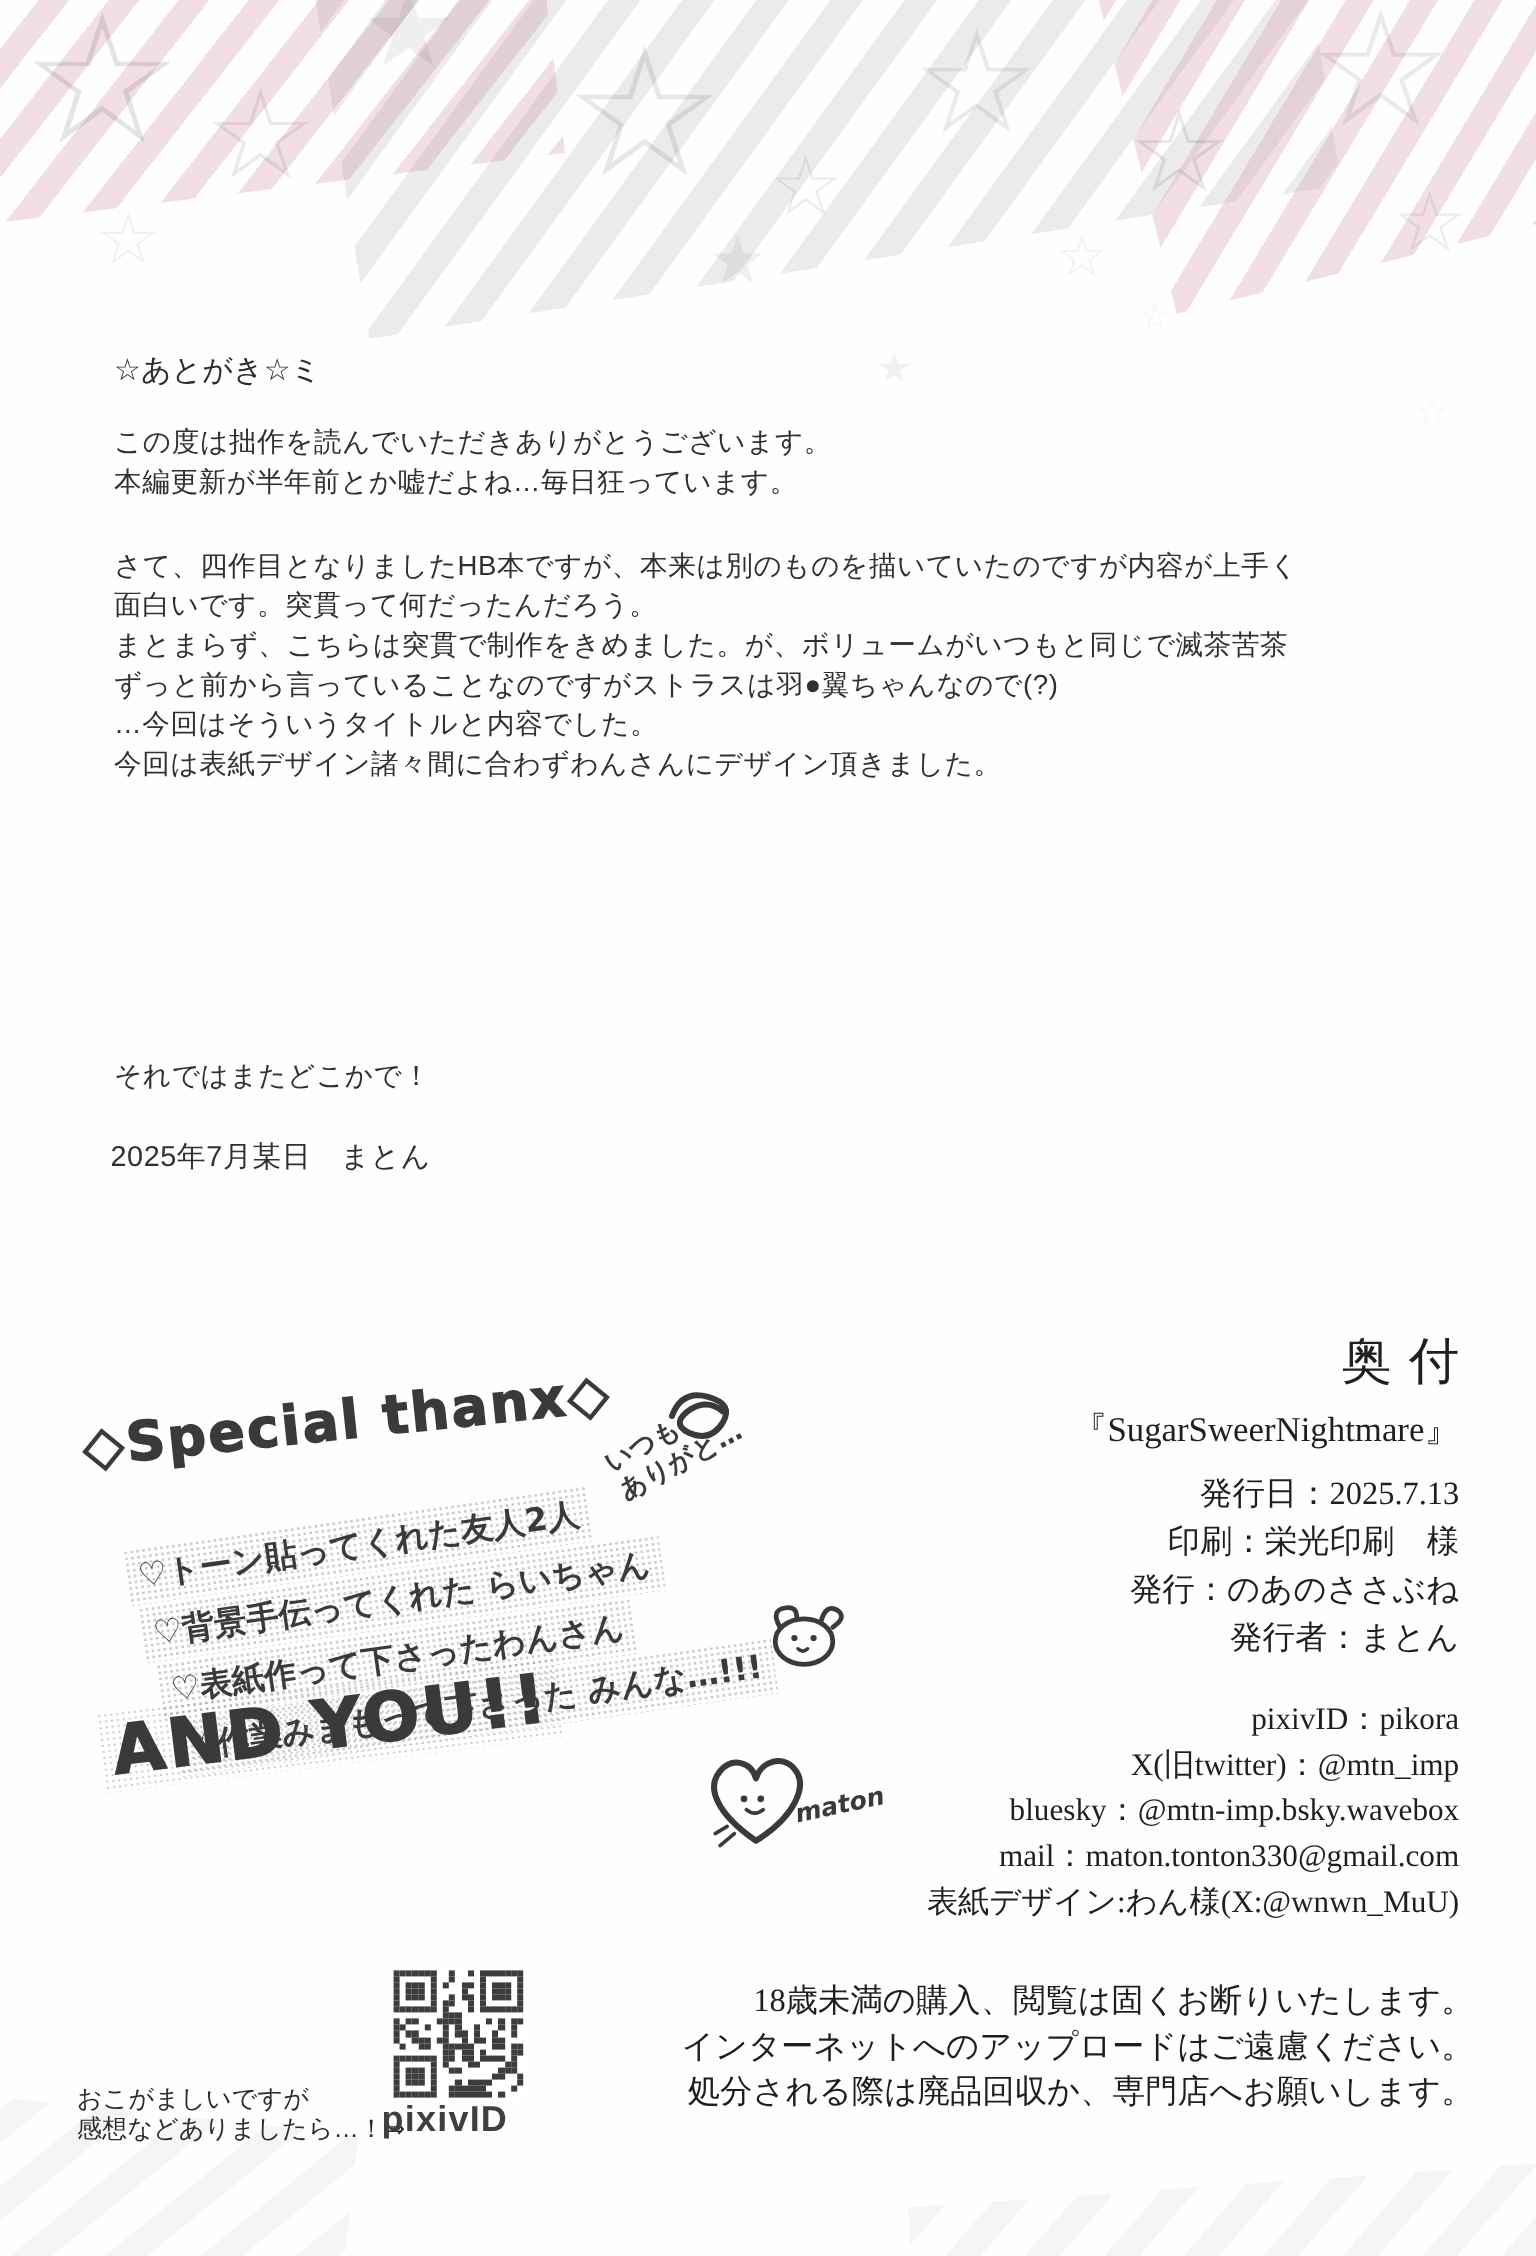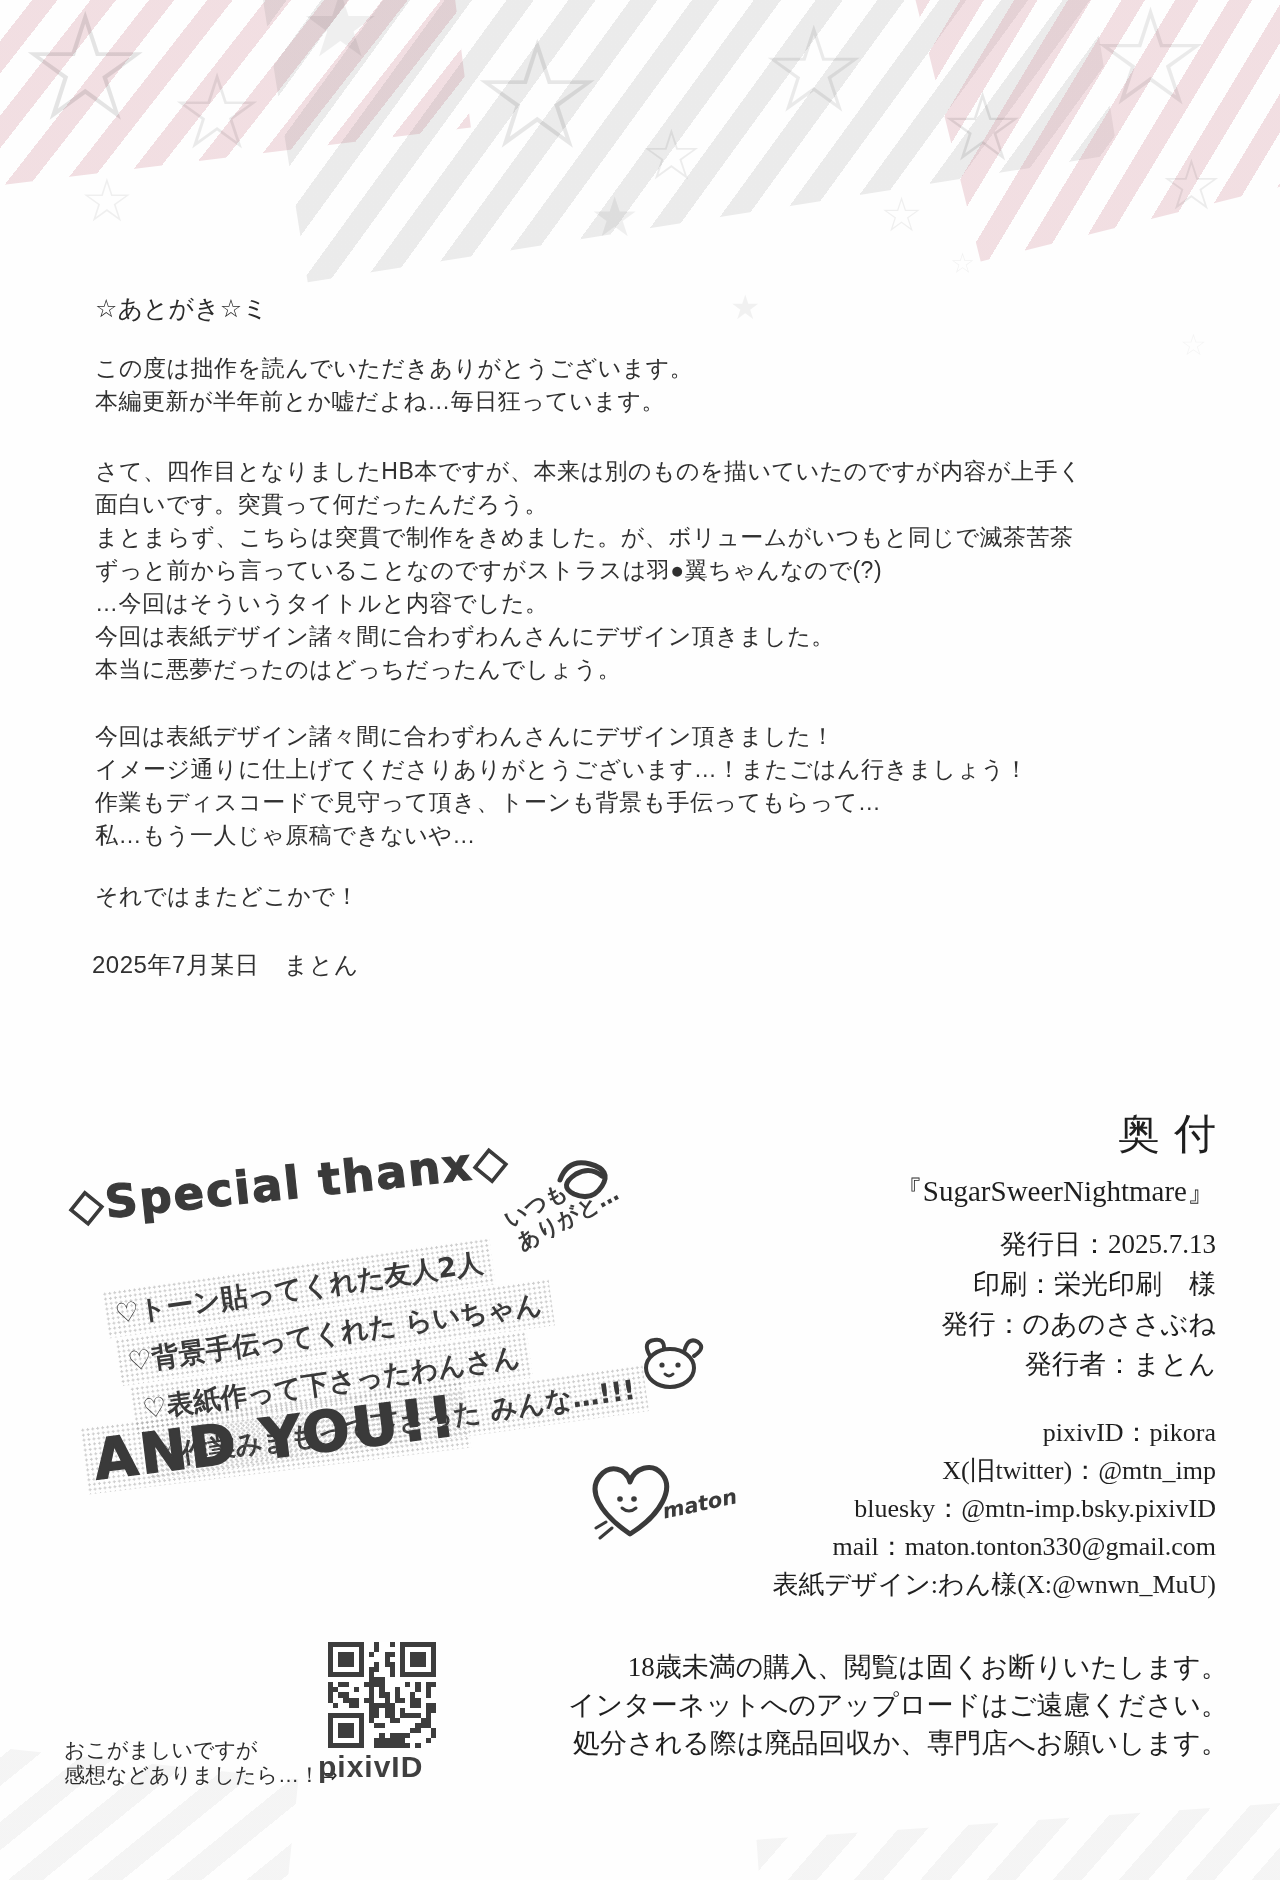--- a/index.html
+++ b/index.html
@@ -77,29 +77,22 @@
     <div>本編更新が半年前とか嘘だよね…毎日狂っています。</div>
   </div>
 
   <div class="block aw" style="left:95px;top:455px;">
     <div>さて、四作目となりましたHB本ですが、本来は別のものを描いていたのですが内容が上手く</div>
     <div>面白いです。突貫って何だったんだろう。</div>
     <div>まとまらず、こちらは突貫で制作をきめました。が、ボリュームがいつもと同じで滅茶苦茶</div>
     <div>ずっと前から言っていることなのですがストラスは羽●翼ちゃんなので(?)</div>
     <div>…今回はそういうタイトルと内容でした。</div>
     <div>今回は表紙デザイン諸々間に合わずわんさんにデザイン頂きました。</div>
-    <div>本当に悪夢だったのはどっちだったんでしょう。</div>
   </div>
 
-  <div class="block aw" style="left:95px;top:720px;">
-    <div>今回は表紙デザイン諸々間に合わずわんさんにデザイン頂きました！</div>
-    <div>イメージ通りに仕上げてくださりありがとうございます…！またごはん行きましょう！</div>
-    <div>作業もディスコードで見守って頂き、トーンも背景も手伝ってもらって…</div>
-    <div>私…もう一人じゃ原稿できないや…</div>
-  </div>
 
   <div class="block aw" style="left:95px;top:880px;">それではまたどこかで！</div>
 
   <div class="block aw" style="left:92px;top:948px;font-size:24px;">2025年7月某日　まとん</div>
 
   <div class="block hand st-title" style="left:66px;top:1180px;">◇Special thanx◇</div>
 
   <svg class="block" style="left:548px;top:1150px;" width="76" height="76" viewBox="0 0 76 76">
     <path d="M12 30 q8 -22 30 -16 q22 6 12 22 q-10 16 -28 8 q-16 -8 2 -20 q14 -8 26 2" fill="none" stroke="#3a3a3a" stroke-width="5" stroke-linecap="round"></path>
   </svg>
@@ -149,21 +142,21 @@
   <div class="block colo serif colo-book" style="top:1172px;">『SugarSweerNightmare』</div>
   <div class="block colo serif colo-line" style="top:1224px;">
     <div>発行日：2025.7.13</div>
     <div>印刷：栄光印刷　様</div>
     <div>発行：のあのささぶね</div>
     <div>発行者：まとん</div>
   </div>
   <div class="block colo serif colo-contact" style="top:1414px;">
     <div>pixivID：pikora</div>
     <div>X(旧twitter)：@mtn_imp</div>
-    <div>bluesky：@mtn-imp.bsky.pixivID</div>
+    <div>bluesky：@mtn-imp.bsky.wavebox</div>
     <div>mail：maton.tonton330@gmail.com</div>
     <div>表紙デザイン:わん様(X:@wnwn_MuU)</div>
   </div>
 
   <div class="qr block" style="left:328px;top:1642px;">
       <i style="grid-row:1;grid-column:1;background:#3d3d3d"></i>
       <i style="grid-row:1;grid-column:2;background:#3d3d3d"></i>
       <i style="grid-row:1;grid-column:3;background:#3d3d3d"></i>
       <i style="grid-row:1;grid-column:4;background:#3d3d3d"></i>
       <i style="grid-row:1;grid-column:5;background:#3d3d3d"></i>

